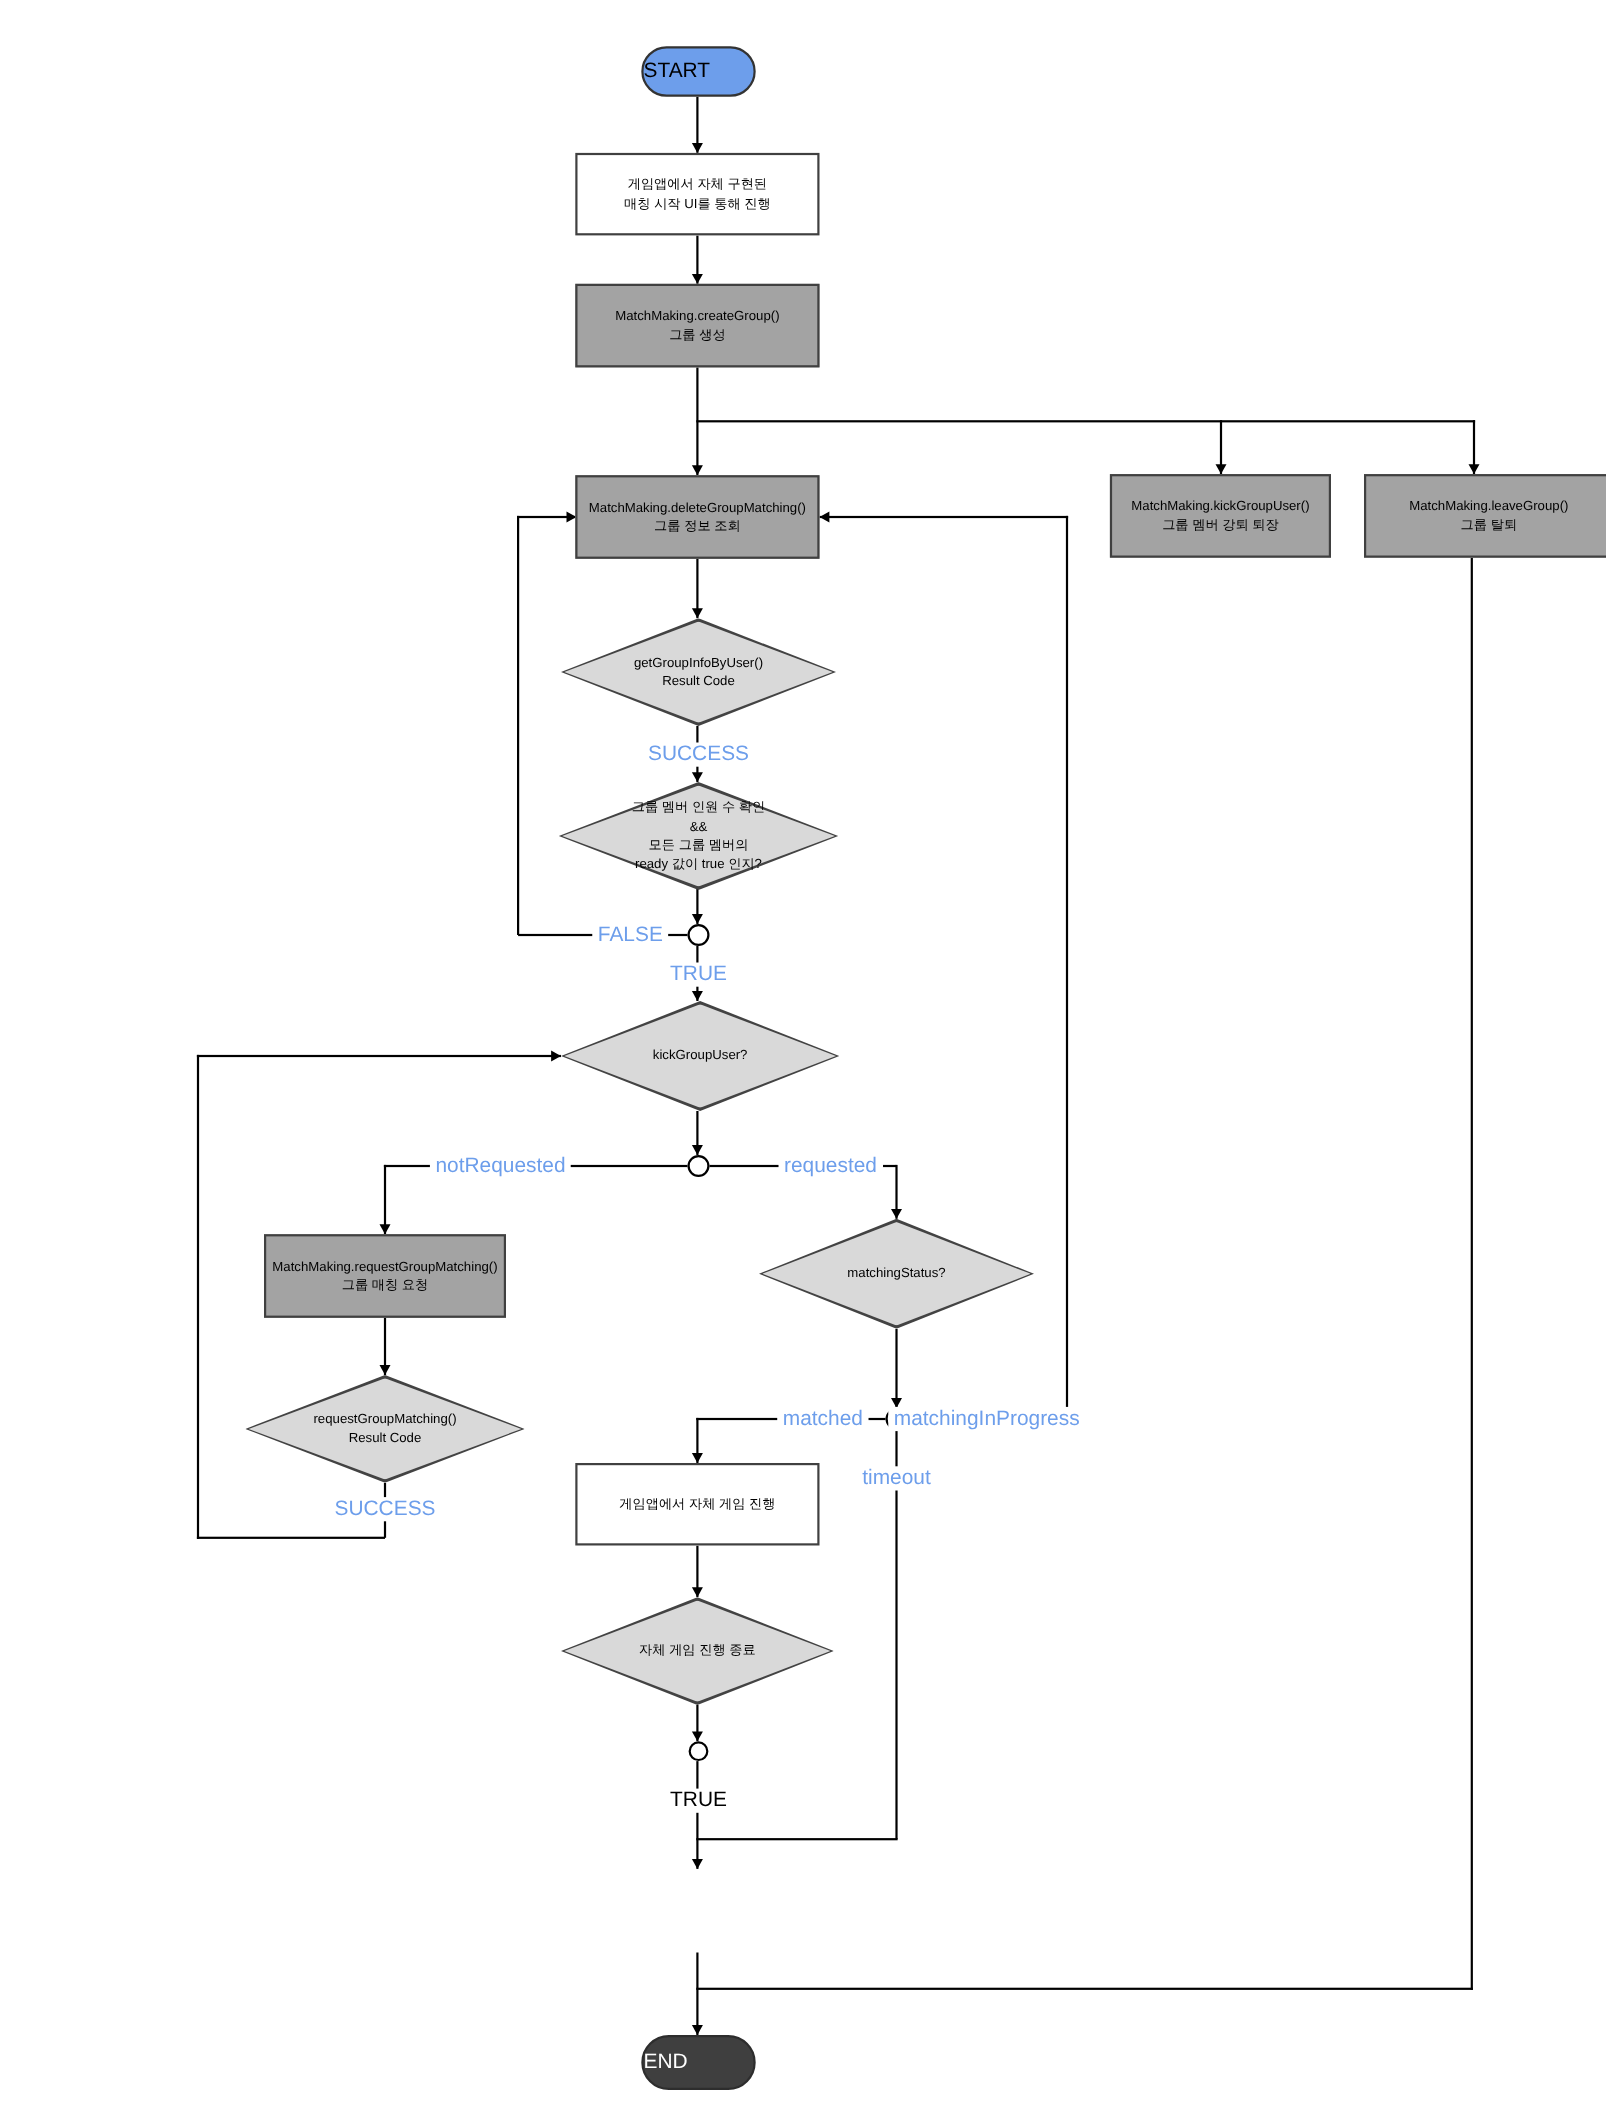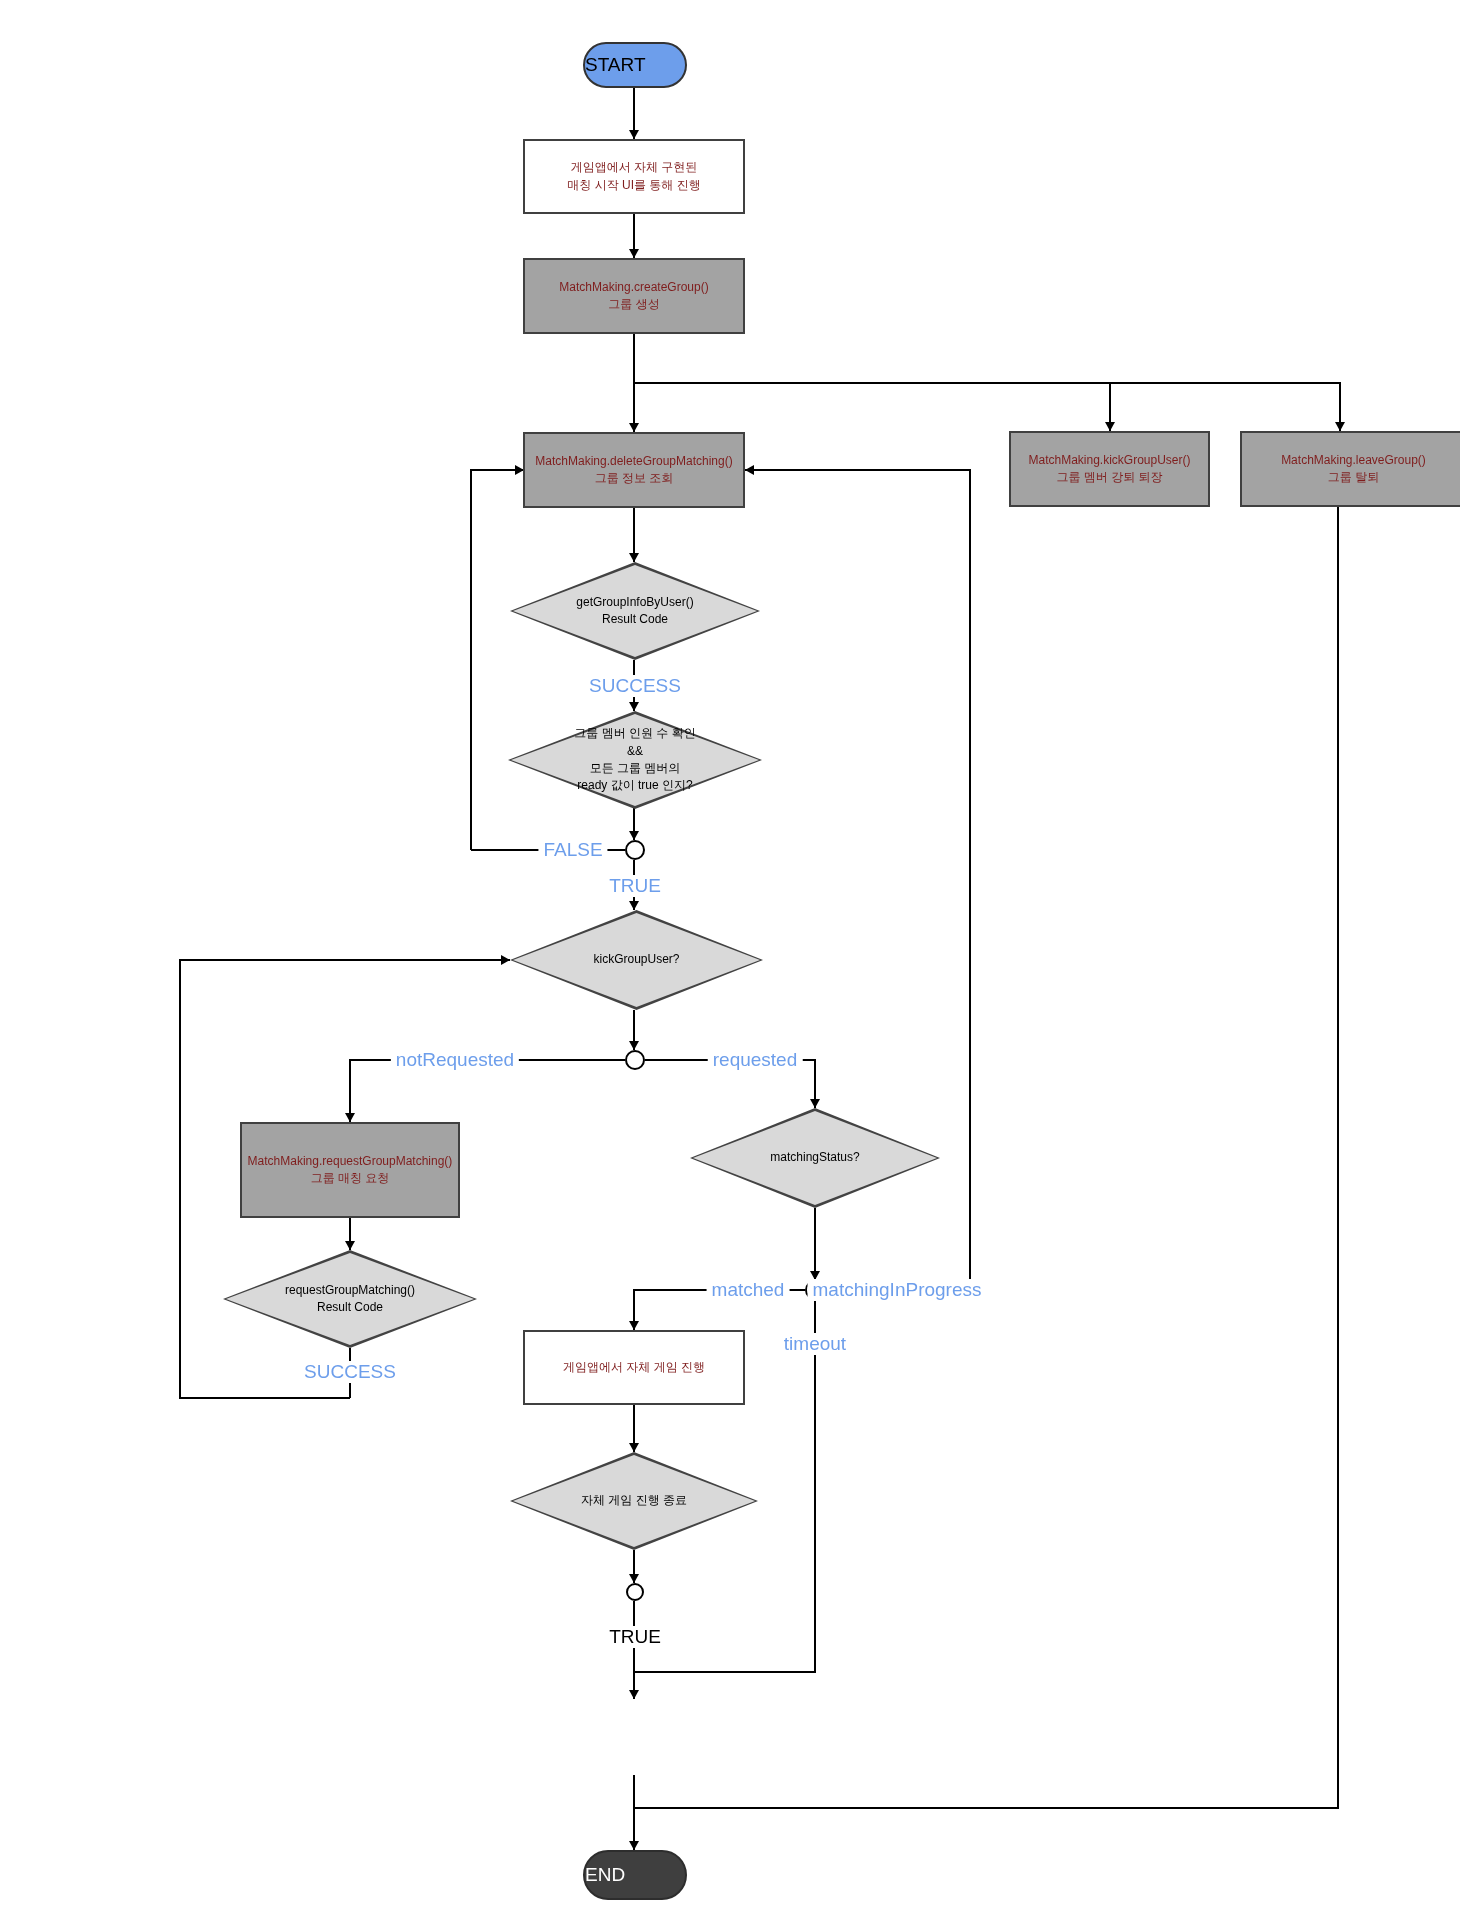--- a/index.html
+++ b/index.html
@@ -4,21 +4,21 @@
 <style>
   :root{
     --start-fill:#6d9eeb; --process-fill:#a3a3a3; --decision-fill:#d9d9d9;
     --end-fill:#3f3f3f; --label-blue:#6d9eeb; --line:#000000; --border:#404040;
   }
   html,body{margin:0;padding:0;background:#ffffff;}
   #canvas{position:relative;width:1460px;height:1920px;background:#ffffff;overflow:hidden;
     font-family:"Liberation Sans","DejaVu Sans",sans-serif;}
   .box{position:absolute;border:2px solid var(--border);display:flex;flex-direction:column;
     align-items:center;justify-content:center;text-align:center;font-size:12px;line-height:1.45;
-    color:#7f1d1d;box-sizing:border-box;z-index:2;}
+    color:#000000;box-sizing:border-box;z-index:2;}
   .box.gray{background:var(--process-fill);}
   .box.white{background:#ffffff;}
   .pill{position:absolute;border:2px solid #333;border-radius:26px;display:flex;align-items:center;
     font-size:19px;box-sizing:border-box;z-index:2;}
   .pill.start{background:var(--start-fill);color:#000;}
   .pill.end{background:var(--end-fill);border-color:#2d2d2d;color:#fff;}
   .diamond{position:absolute;z-index:2;}
   .diamond .shape{position:absolute;inset:0;background:#434343;
     clip-path:polygon(50% 0,100% 50%,50% 100%,0 50%);}
   .diamond .fill{position:absolute;inset:3px;background:var(--decision-fill);
@@ -131,21 +131,21 @@
   <div class="box gray" style="left:1240px;top:431px;width:227px;height:76px">
     <span>MatchMaking.leaveGroup()</span>
     <span>그룹 탈퇴</span>
   </div>
 
   <div class="box gray" style="left:523px;top:432px;width:222px;height:76px">
     <span>MatchMaking.deleteGroupMatching()</span>
     <span>그룹 정보 조회</span>
   </div>
 
-  <div class="box gray" style="left:240px;top:1122px;width:220px;height:96px">
+  <div class="box gray" style="left:240px;top:1122px;width:220px;height:76px">
     <span>MatchMaking.requestGroupMatching()</span>
     <span>그룹 매칭 요청</span>
   </div>
 
   <div class="box white" style="left:523px;top:1330px;width:222px;height:75px">
     <span>게임앱에서 자체 게임 진행</span>
   </div>
 
 
   <div class="diamond" style="left:510px;top:562px;width:250px;height:98px">

